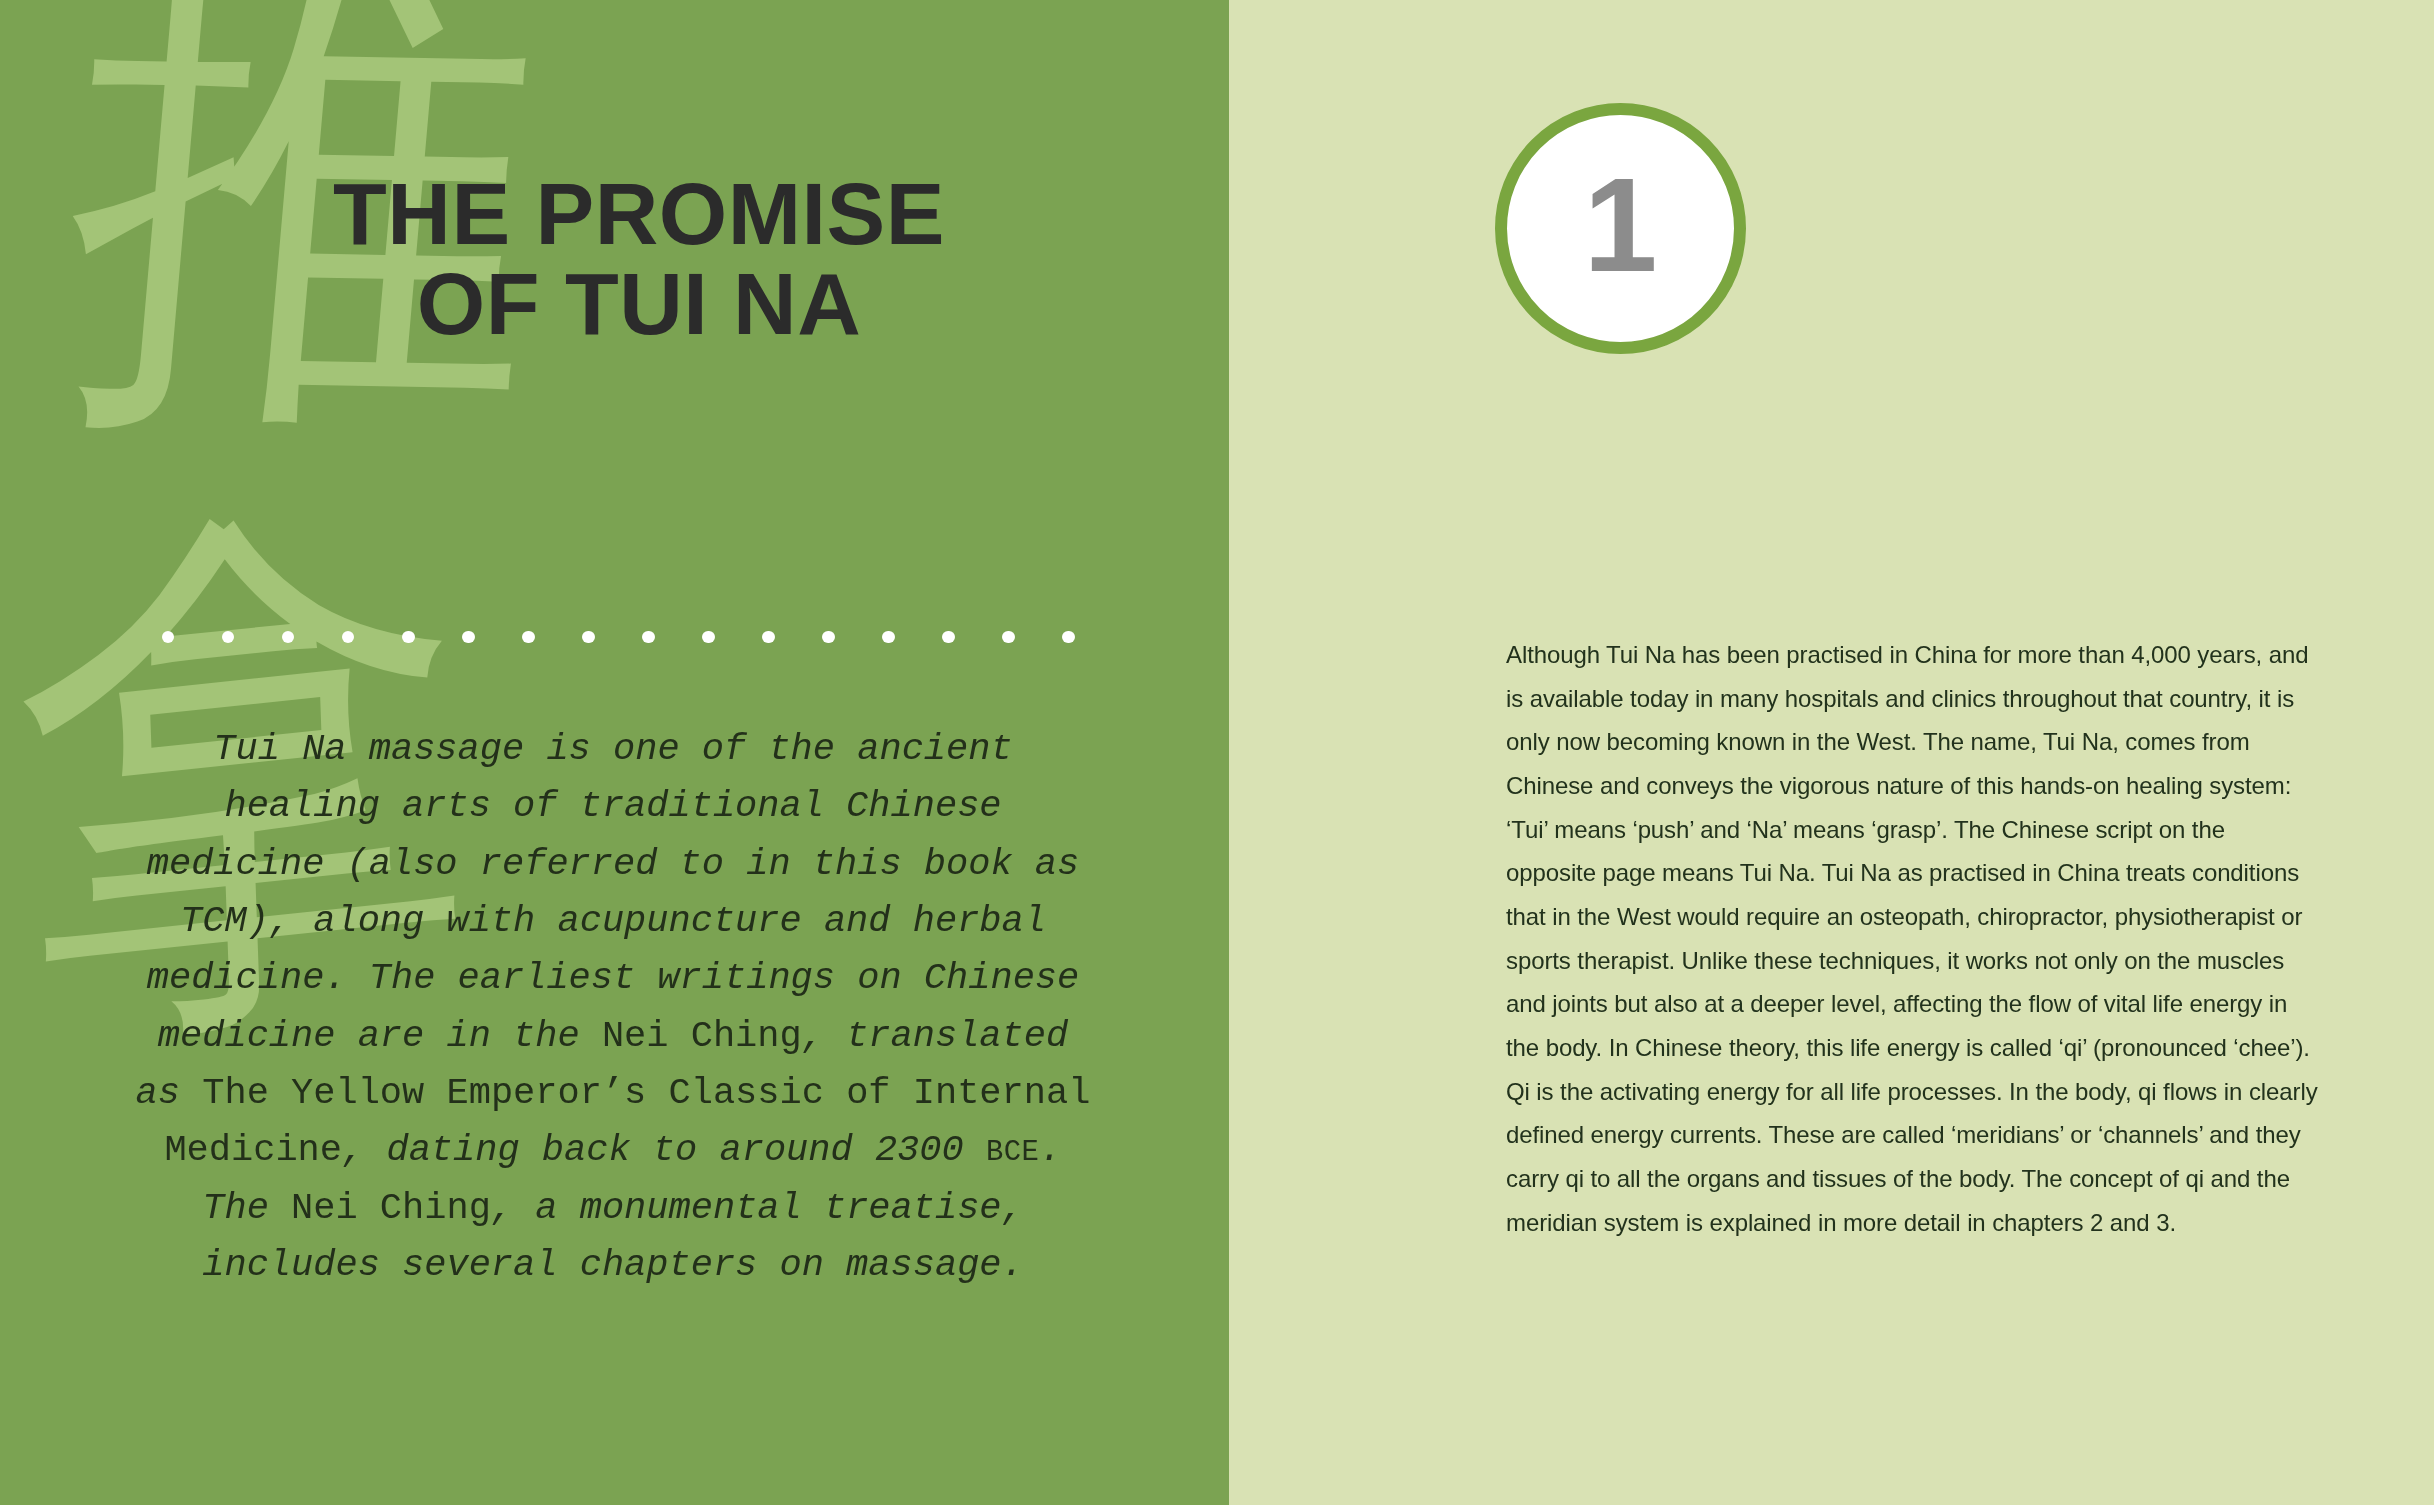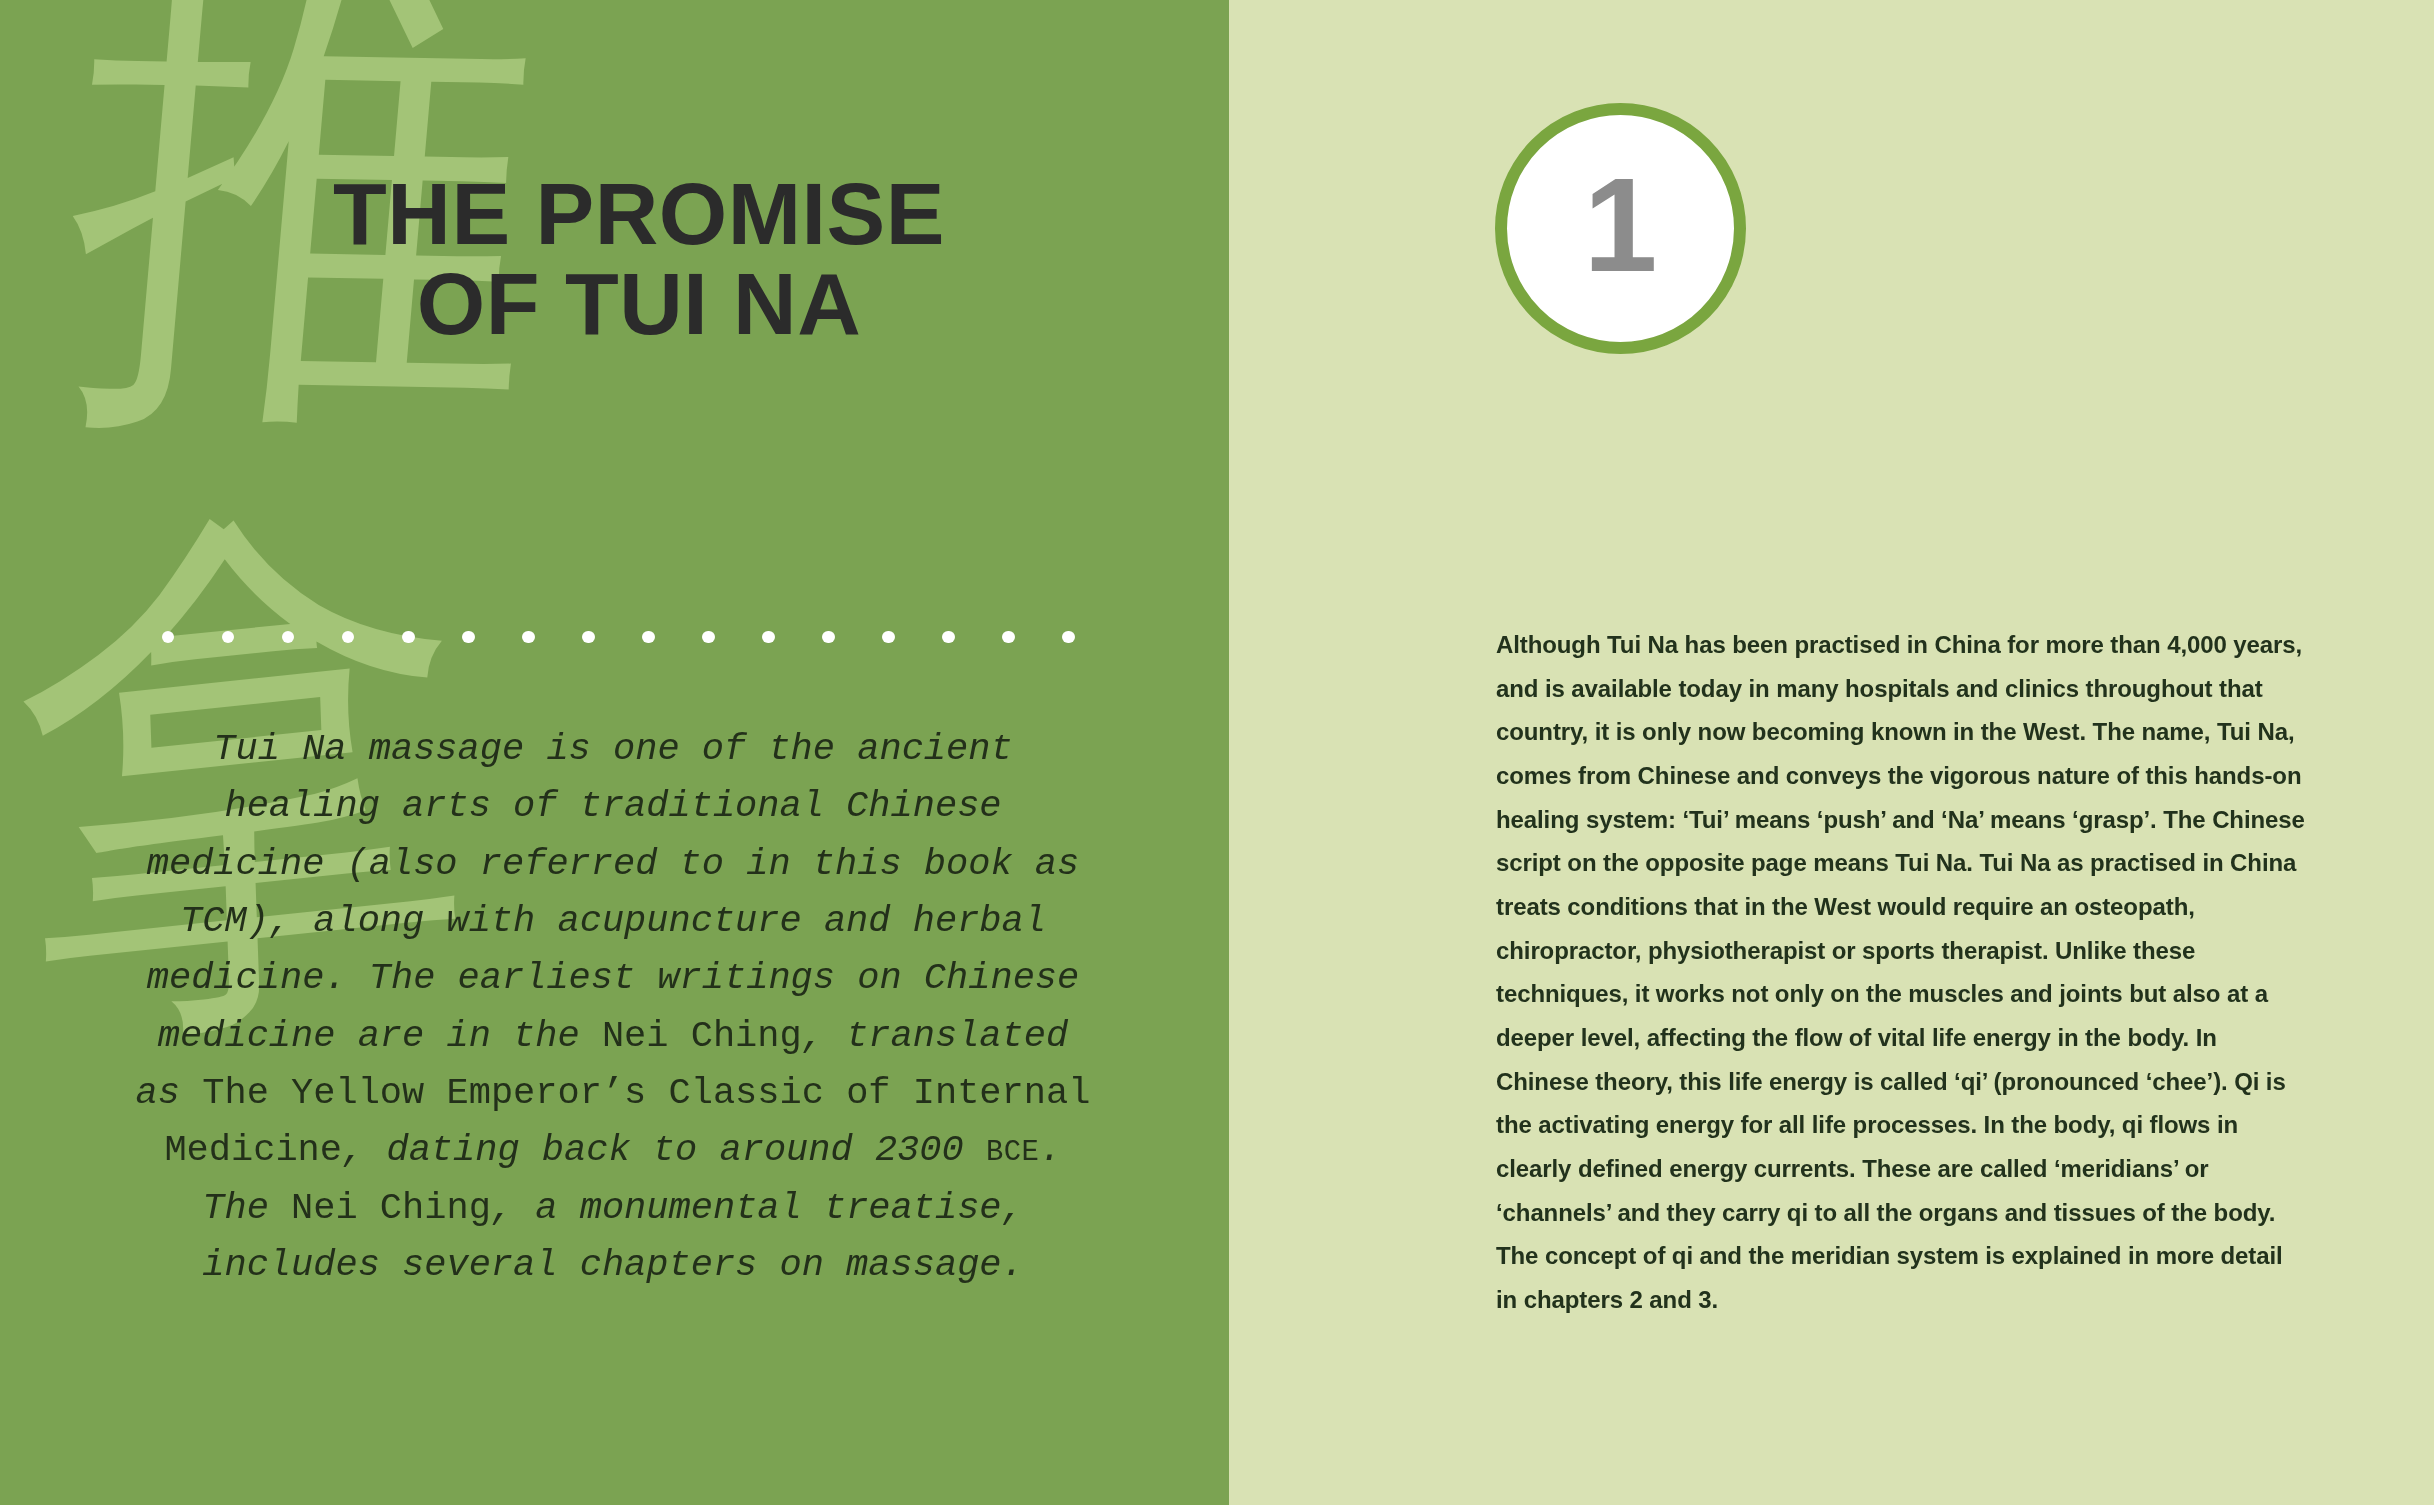--- a/index.html
+++ b/index.html
@@ -144,28 +144,27 @@
     font-size: 133px;
     line-height: 1;
     color: #8c8c8c;
     margin-top: -5.7px;
   }
   .body-copy {
     position: absolute;
     left: 267px;
     top: 623px;
     width: 813px;
-    margin: 0;
+    margin: 10px;
     font-family: "Liberation Sans", sans-serif;
     font-size: 24px;
     line-height: 1.82;
     color: #22321c;
     letter-spacing: -0.1px;
     text-align: left;
-    font-weight: bold;
   }
 </style>
 </head>
 <body>
 
 <div class="spread">
 
   <div class="page-left">
 
     <div class="calligraphy">

